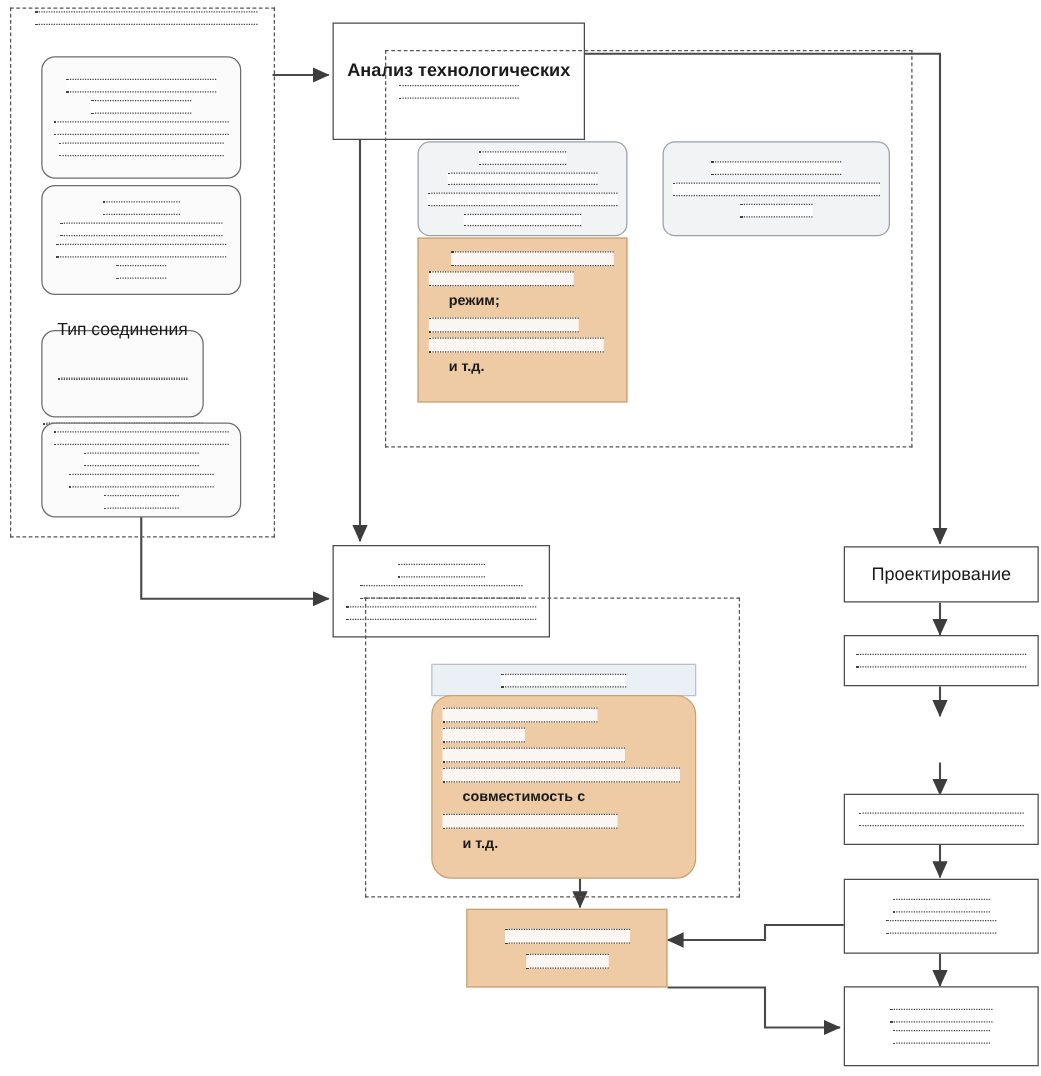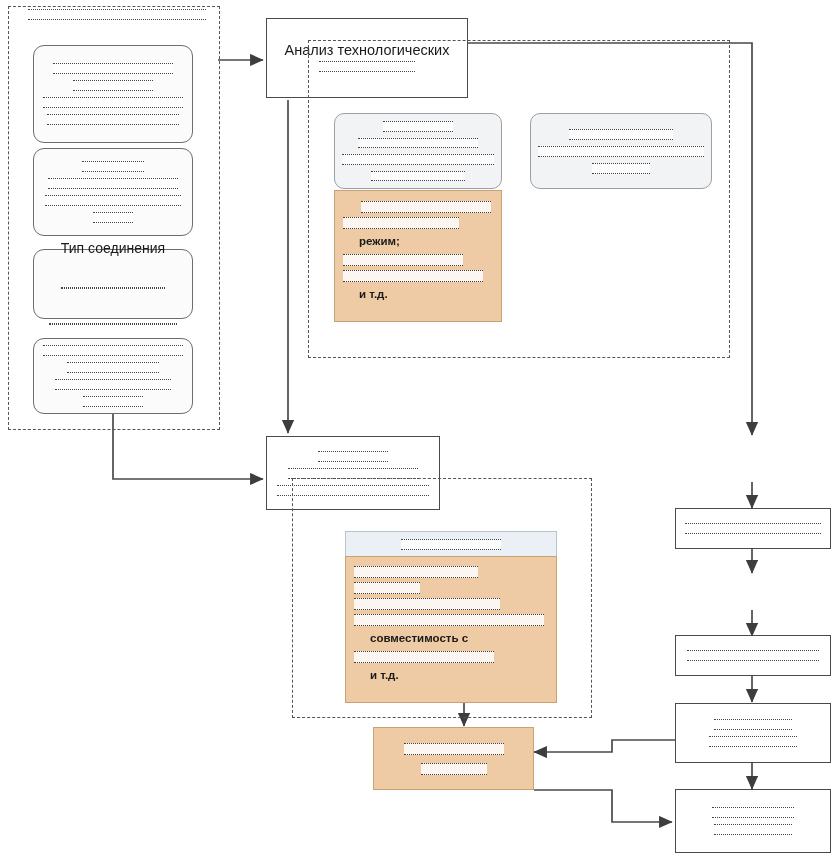--- a/index.html
+++ b/index.html
@@ -175,34 +175,34 @@
     <span class="redact" style="width:132px;"></span>
   </div>
 
   <div class="node rounded" style="left:33px; top:148px; width:160px; height:88px;">
     <span class="redact" style="width:62px;"></span>
     <span class="redact" style="width:130px;"></span>
     <span class="redact" style="width:136px;"></span>
     <span class="redact" style="width:40px;"></span>
   </div>
 
-  <div class="node rounded" style="left:33px; top:249px; width:160px; height:70px;gap:28px;">
+  <div class="node rounded" style="left:33px; top:264px; width:130px; height:70px;gap:28px;">
     <span class="vis" style="font-size:14px;">Тип соединения</span>
     <span class="redact" style="width:104px;"></span>
     <span class="redact" style="width:128px;"></span>
   </div>
 
   <div class="node rounded" style="left:33px; top:338px; width:160px; height:76px;">
     <span class="redact" style="width:140px;"></span>
     <span class="redact" style="width:92px;"></span>
     <span class="redact" style="width:116px;"></span>
     <span class="redact" style="width:60px;"></span>
   </div>
 
-  <div class="node rect" style="left:266px; top:18px; width:202px; height:80px;">
+  <div class="node rect" style="left:266px; top:18px; width:202px; height:94px;font-weight:bold;">
     <span style="font-size:14.5px;">Анализ технологических</span>
     <span class="redact" style="width:96px;"></span>
   </div>
 
   <div class="dashedgroup" style="left:308px; top:40px; width:422px; height:318px;"></div>
 
   <div class="graybox" style="left:334px; top:113px; width:168px; height:76px;">
     <span class="redact" style="width:70px;"></span>
     <span class="redact" style="width:120px;"></span>
     <span class="redact" style="width:152px;"></span>
@@ -227,35 +227,38 @@
     <span class="redact" style="width:70px;"></span>
     <span class="redact" style="width:130px;"></span>
     <span class="redact" style="width:152px;"></span>
   </div>
 
   <div class="dashedgroup" style="left:292px; top:478px; width:300px; height:240px;"></div>
 
   <div class="orangehdr" style="left:345px; top:531px; width:212px; height:26px;">
     <span class="redact" style="width:100px;"></span>
   </div>
-  <div class="orange" style="left:345px; top:556px; width:212px; height:147px; padding:5px 8px;">
+  <div class="orange" style="left:345px; top:556px; width:212px; height:147px; padding:5px 8px;border-radius:16px;">
     <span class="redact" style="width:124px;"></span>
     <span class="redact" style="width:66px;"></span>
     <span class="redact" style="width:146px;"></span>
     <span class="redact" style="width:190px;"></span>
     <span class="strong">совместимость с</span>
     <span class="redact" style="width:140px;"></span>
     <span class="strong">и т.д.</span>
   </div>
 
   <div class="orange centered" style="left:373px; top:727px; width:161px; height:63px;">
     <span class="redact" style="width:100px;"></span>
     <span class="redact" style="width:66px;"></span>
   </div>
 
+  <div class="node rect" style="left:675px; top:437px; width:156px; height:45px;">
+    <span>Проектирование</span>
+  </div>
 
   <div class="node rect" style="left:675px; top:508px; width:156px; height:41px;">
     <span class="redact" style="width:136px;"></span>
   </div>
 
 
   <div class="node rect" style="left:675px; top:635px; width:156px; height:41px;">
     <span class="redact" style="width:132px;"></span>
   </div>
 

